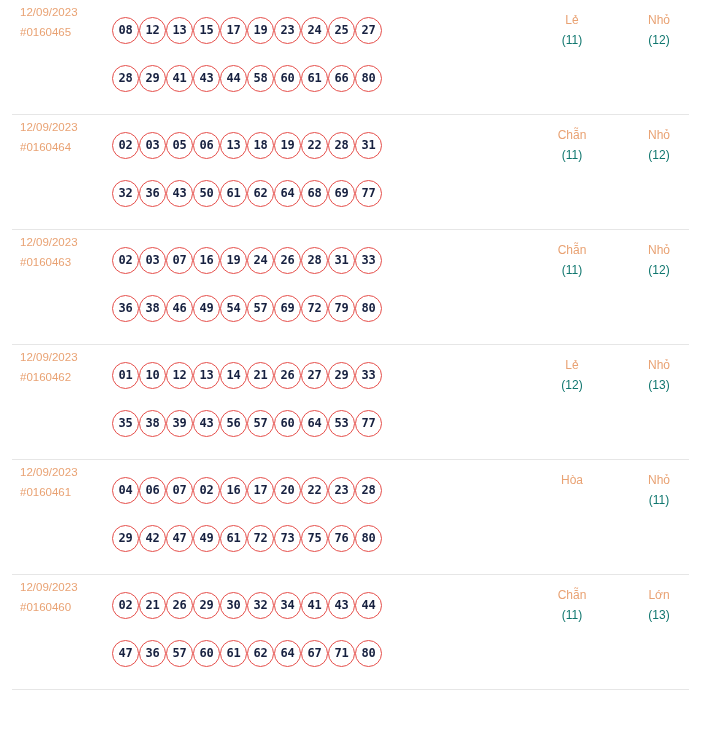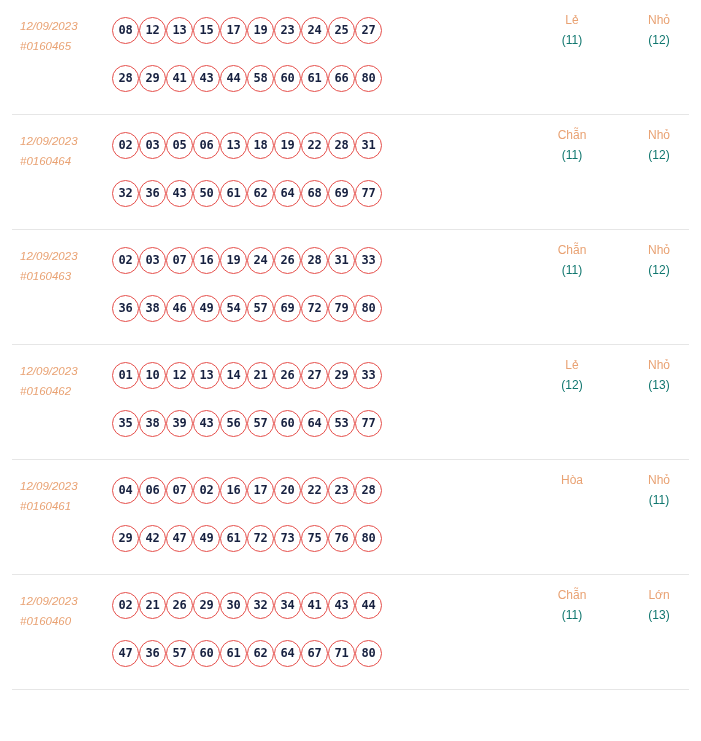--- a/index.html
+++ b/index.html
@@ -45,23 +45,22 @@
     position: relative;
     height: 115px;
     border-bottom: 1px solid #e6e6e6;
     margin: 0 12px;
   }
   .row:first-of-type { border-top: none; }
 
   .row-meta {
     position: absolute;
     left: 8px;
-    top: 16px;
+    top: 2px;
     width: 92px;
-    font-style: italic;
   }
   .row-date, .row-id {
     color: #E9A273;
     font-size: 11.5px;
     line-height: 20px;
     white-space: nowrap;
   }
 
   .balls-wrap {
     position: absolute;

